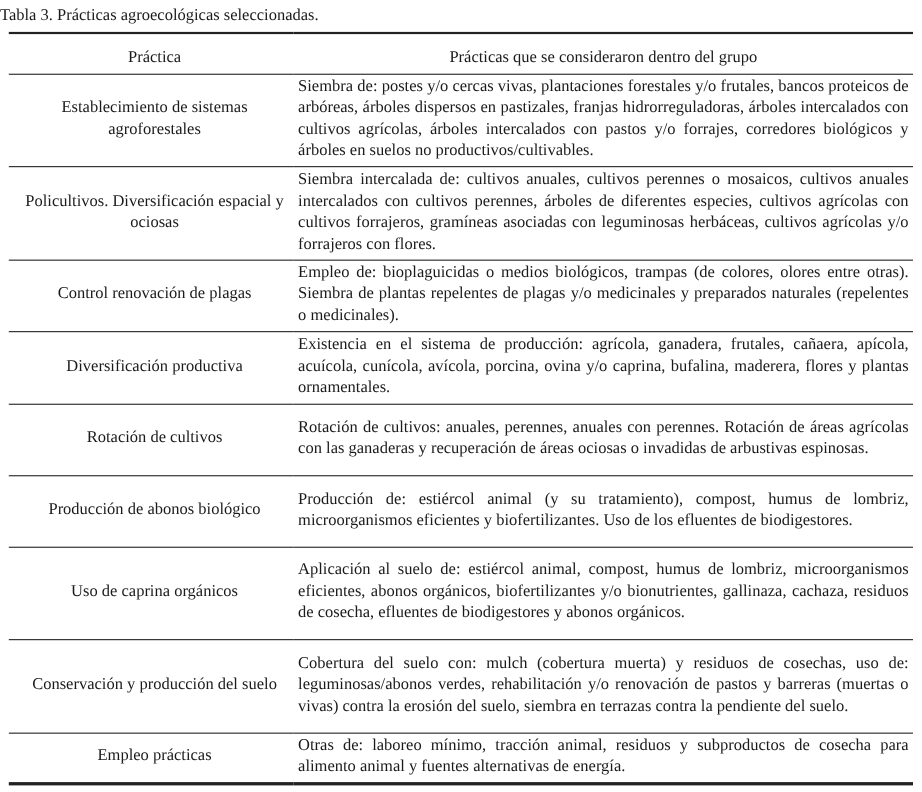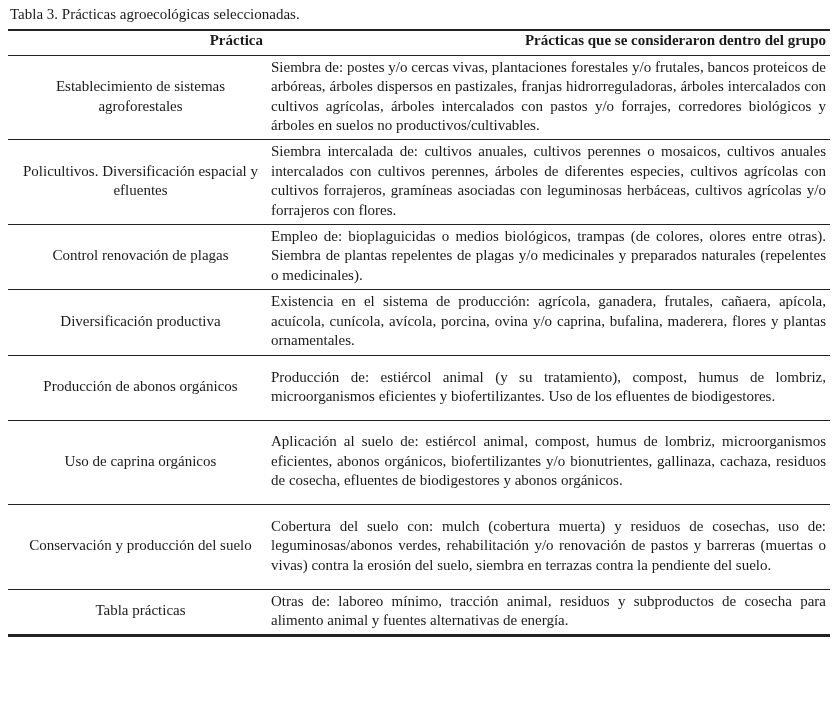--- a/index.html
+++ b/index.html
@@ -1,20 +1,20 @@
 <!DOCTYPE html>
 <html><head>
 <meta charset="utf-8">
 <style>
   html, body { margin: 0; padding: 0; background: #ffffff; }
   body { width: 838px; height: 720px; overflow: hidden; font-family: "Liberation Serif", "DejaVu Serif", serif; color: #1a1a1a; }
-  .caption { position: absolute; left: 10px; top: 5px; font-size: 15px; line-height: 18px; white-space: nowrap; }
+  .caption { position: absolute; left: 0; top: 5px; font-size: 15px; line-height: 18px; white-space: nowrap; }
   table { position: absolute; left: 8px; top: 29px; width: 822px; border-collapse: collapse; font-size: 15px; line-height: 19.5px; }
   thead tr { border-top: 2px solid #222; border-bottom: 1.5px solid #222; }
-  thead th { font-weight: bold; text-align: right; padding: 0 4px 4px 4px; height: 19px; vertical-align: middle; }
+  thead th { font-weight: normal; text-align: center; padding: 12px 4px 4px 4px; height: 19px; vertical-align: middle; }
   tbody tr { border-bottom: 1.5px solid #222; }
   tbody tr:last-child { border-bottom: 3px solid #222; }
   td { vertical-align: middle; padding: 2px 4px 3px 4px; font-family: Liberation Serif, serif; }
   td.c1 { width: 245px; padding-left: 10px; text-align: center; }
   th.c1 { padding-left: 10px; }
   td.c2 { text-align: justify; padding-left: 4px; padding-right: 4px; }
   tr.r0 { height: 83px; }
   tr.r1 { height: 85px; }
   tr.r2 { height: 65px; }
   tr.r3 { height: 66px; }
@@ -35,41 +35,45 @@
       <th class="c1">Práctica</th>
       <th class="c2">Prácticas que se consideraron dentro del grupo</th>
     </tr>
   </thead>
   <tbody>
     <tr class="r0">
       <td class="c1">Establecimiento de sistemas agroforestales</td>
       <td class="c2">Siembra de: postes y/o cercas vivas, plantaciones forestales y/o frutales, bancos proteicos de arbóreas, árboles dispersos en pastizales, franjas hidrorreguladoras, árboles intercalados con cultivos agrícolas, árboles intercalados con pastos y/o forrajes, corredores biológicos y árboles en suelos no productivos/cultivables.</td>
     </tr>
     <tr class="r1">
-      <td class="c1">Policultivos. Diversificación espacial y efluentes</td>
+      <td class="c1">Policultivos. Diversificación espacial y ociosas</td>
       <td class="c2">Siembra intercalada de: cultivos anuales, cultivos perennes o mosaicos, cultivos anuales intercalados con cultivos perennes, árboles de diferentes especies, cultivos agrícolas con cultivos forrajeros, gramíneas asociadas con leguminosas herbáceas, cultivos agrícolas y/o forrajeros con flores.</td>
     </tr>
     <tr class="r2">
       <td class="c1">Control renovación de plagas</td>
       <td class="c2">Empleo de: bioplaguicidas o medios biológicos, trampas (de colores, olores entre otras). Siembra de plantas repelentes de plagas y/o medicinales y preparados naturales (repelentes o medicinales).</td>
     </tr>
     <tr class="r3">
       <td class="c1">Diversificación productiva</td>
       <td class="c2">Existencia en el sistema de producción: agrícola, ganadera, frutales, caña­era, apícola, acuícola, cunícola, avícola, porcina, ovina y/o caprina, bufalina, maderera, flores y plantas ornamentales.</td>
     </tr>
+    <tr class="r4">
+      <td class="c1">Rotación de cultivos</td>
+      <td class="c2">Rotación de cultivos: anuales, perennes, anuales con perennes. Rotación de áreas agrícolas con las ganaderas y recuperación de áreas ociosas o invadidas de arbustivas espinosas.</td>
+    </tr>
     <tr class="r5">
-      <td class="c1">Producción de abonos orgánicos</td>
+      <td class="c1">Producción de abonos biológico</td>
       <td class="c2">Producción de: estiércol animal (y su tratamiento), compost, humus de lombriz, microorganismos eficientes y biofertilizantes. Uso de los efluentes de biodigestores.</td>
     </tr>
     <tr class="r6">
       <td class="c1">Uso de caprina orgánicos</td>
       <td class="c2">Aplicación al suelo de: estiércol animal, compost, humus de lombriz, microorganismos eficientes, abonos orgánicos, biofertilizantes y/o bionutrientes, gallinaza, cachaza, residuos de cosecha, efluentes de biodigestores y abonos orgánicos.</td>
     </tr>
     <tr class="r7">
       <td class="c1">Conservación y producción del suelo</td>
       <td class="c2">Cobertura del suelo con: mulch (cobertura muerta) y residuos de cosechas, uso de: leguminosas/abonos verdes, rehabilitación y/o renovación de pastos y barreras (muertas o vivas) contra la erosión del suelo, siembra en terrazas contra la pendiente del suelo.</td>
     </tr>
     <tr class="r8">
-      <td class="c1">Tabla prácticas</td>
+      <td class="c1">Empleo prácticas</td>
       <td class="c2">Otras de: laboreo mínimo, tracción animal, residuos y subproductos de cose­cha para alimento animal y fuentes alternativas de energía.</td>
     </tr>
   </tbody>
 </table>
 
 </body></html>

